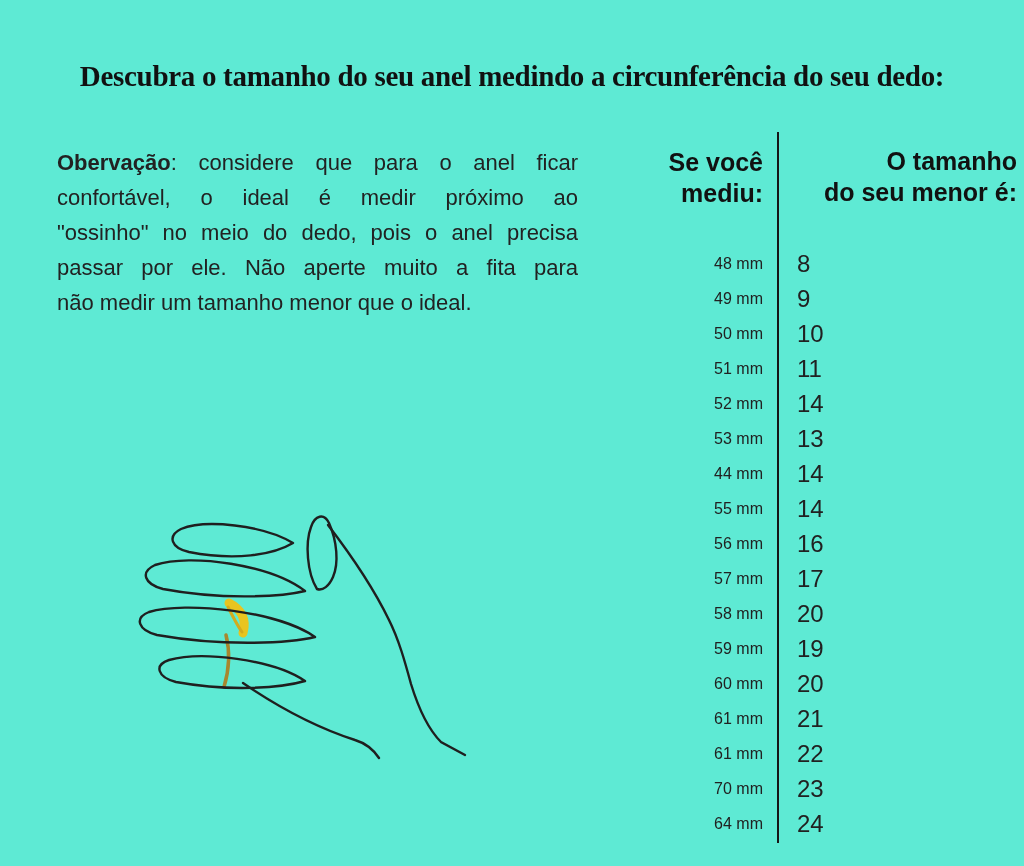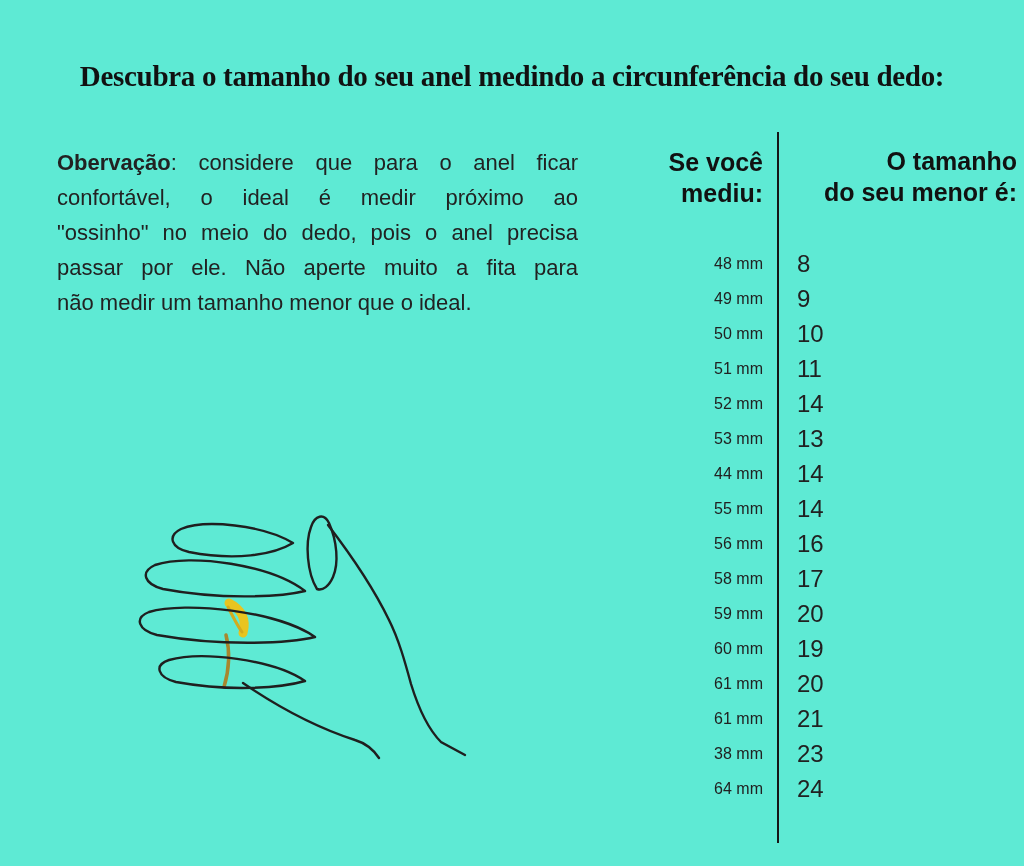--- a/index.html
+++ b/index.html
@@ -161,41 +161,43 @@
   <div class="measured-rows">
     <div>48 mm</div>
     <div>49 mm</div>
     <div>50 mm</div>
     <div>51 mm</div>
     <div>52 mm</div>
     <div>53 mm</div>
     <div>44 mm</div>
     <div>55 mm</div>
     <div>56 mm</div>
+    <div>57 mm</div>
     <div>58 mm</div>
     <div>59 mm</div>
     <div>60 mm</div>
     <div>61 mm</div>
     <div>61 mm</div>
-    <div>38 mm</div>
+    <div>70 mm</div>
     <div>64 mm</div>
   </div>
 
   <div class="size-rows">
     <div>8</div>
     <div>9</div>
     <div>10</div>
     <div>11</div>
     <div>14</div>
     <div>13</div>
     <div>14</div>
     <div>14</div>
     <div>16</div>
     <div>17</div>
     <div>20</div>
     <div>19</div>
     <div>20</div>
     <div>21</div>
+    <div>22</div>
     <div>23</div>
     <div>24</div>
   </div>
 
 </div>
 
 </body></html>

